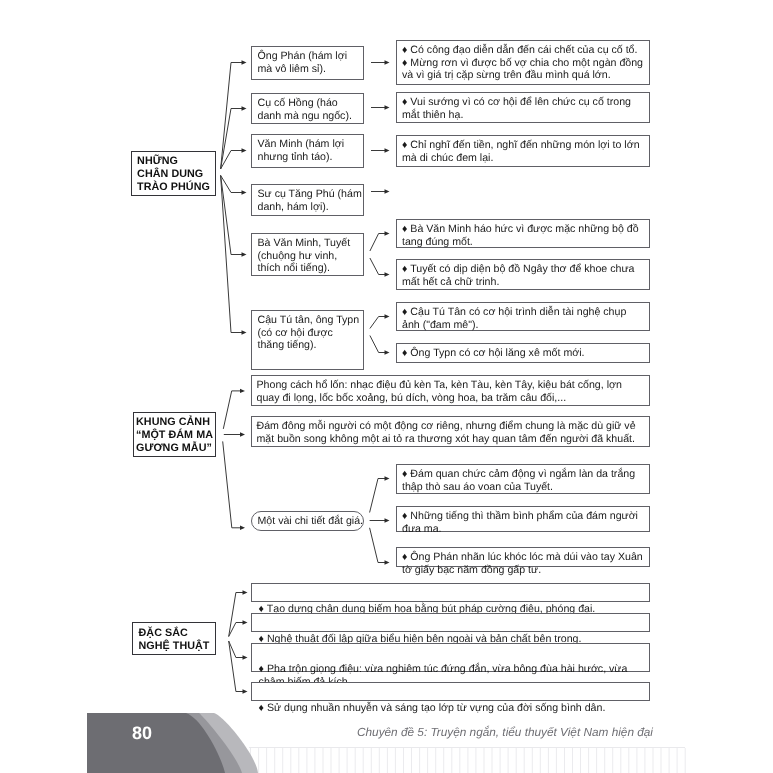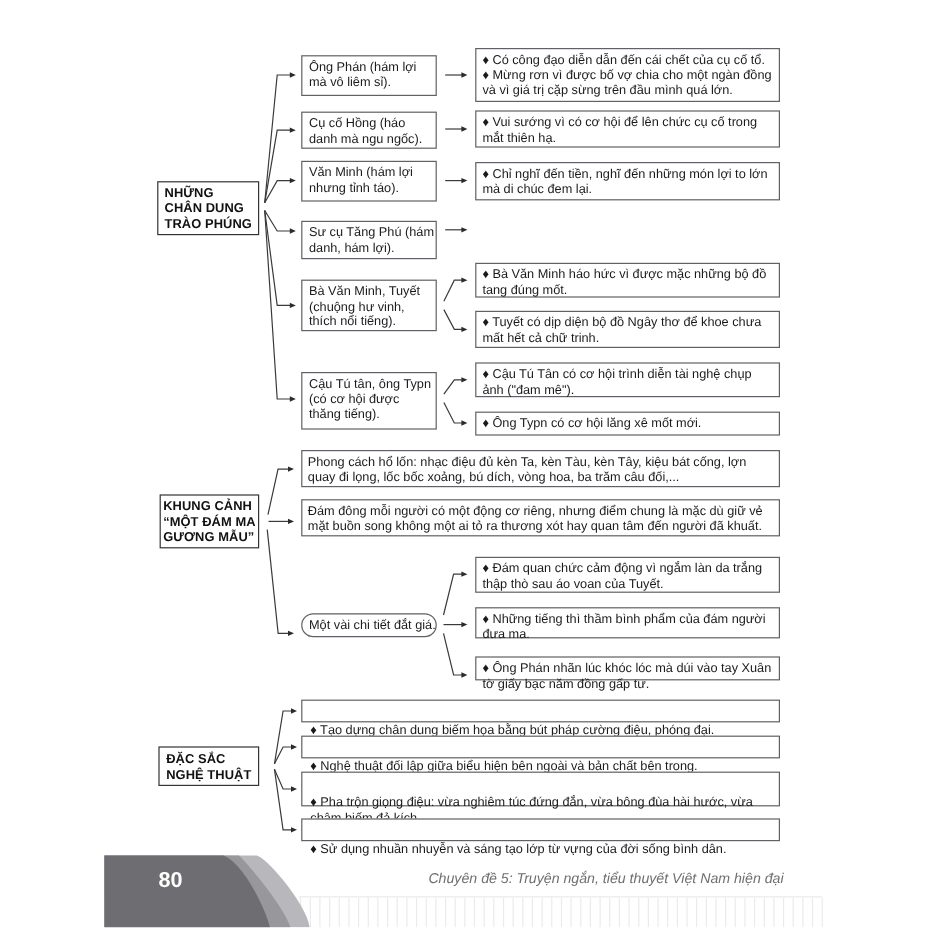--- a/index.html
+++ b/index.html
@@ -109,21 +109,21 @@
       </div>
   <div class="box pl" style="left:251px;top:184px;width:113px;height:32px;">
         <div class="t">Sư cụ Tăng Phú (hám
 danh, hám lợi).</div>
       </div>
   <div class="box pl" style="left:251px;top:233px;width:113px;height:43px;">
         <div class="t">Bà Văn Minh, Tuyết
 (chuộng hư vinh,
 thích nổi tiếng).</div>
       </div>
-  <div class="box pl" style="left:251px;top:310px;width:113px;height:48px;">
+  <div class="box pl" style="left:251px;top:310px;width:113px;height:60px;">
         <div class="t">Cậu Tú tân, ông Typn
 (có cơ hội được
 thăng tiếng).</div>
       </div>
   <div class="box" style="left:396px;top:40px;width:254px;height:45px;">
         <div class="t">♦ Có công đạo diễn dẫn đến cái chết của cụ cố tổ.
 ♦ Mừng rơn vì được bố vợ chia cho một ngàn đồng
 và vì giá trị cặp sừng trên đầu mình quá lớn.</div>
       </div>
   <div class="box" style="left:396px;top:92px;width:254px;height:31px;">

